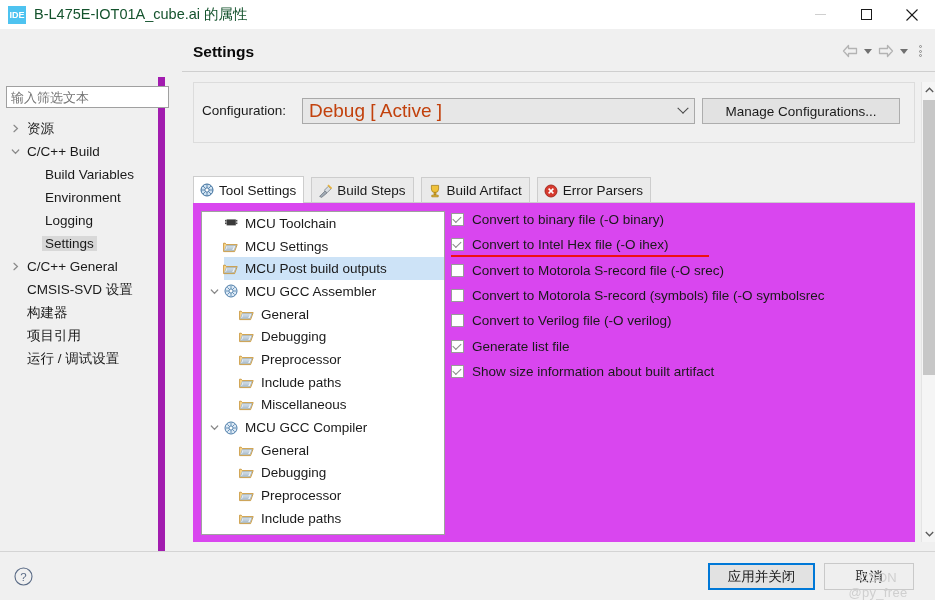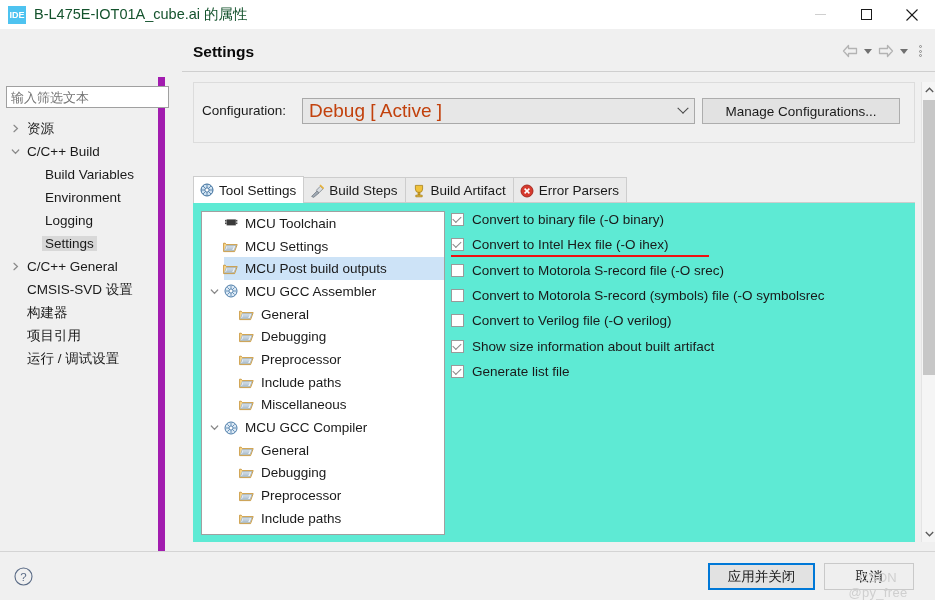--- a/index.html
+++ b/index.html
@@ -128,41 +128,41 @@
     position: absolute; left: 508px; top: 15px; width: 198px; height: 26px;
     background: #e2e2e2; border: 1px solid #adadad;
     font-size: 13.5px; color: #1a1a1a;
     display: flex; align-items: center; justify-content: center;
     white-space: nowrap;
   }
 
   
   #tabs {
     position: absolute; left: 11px; top: 147px; height: 27px;
-    display: flex; align-items: flex-end;
+    display: flex; align-items: flex-end; gap: 8px;
   }
   .tab {
     height: 26px; display: flex; align-items: center;
     padding: 0 7px 0 6px; gap: 5px;
     font-size: 13.5px; color: #1a1a1a; white-space: nowrap;
     border: 1px solid #cdcdcd; border-bottom: none;
     background: #eaeaea; margin-right: -1px;
     position: relative;
   }
   .tab.active {
     background: #ffffff; height: 27px; z-index: 3;
     border-color: #cdcdcd;
   }
   .tab-ico { width: 14px; height: 14px; flex: 0 0 14px;
              display:flex; align-items:center; justify-content:center; }
 
   
   #content-box {
     position: absolute; left: 11px; top: 173px; width: 722px; height: 340px;
-    background: #5eead4; border-top: 1px solid #cdcdcd;
+    background: #d946ef; border-top: 1px solid #cdcdcd;
   }
   #opt-tree {
     position: absolute; left: 8px; top: 8px; width: 244px; height: 324px;
     background: #ffffff; border: 1px solid #a0a0a0;
     overflow: hidden;
   }
   .ot-row {
     height: 22.7px; display: flex; align-items: center;
     font-size: 13.5px; color: #1a1a1a; white-space: nowrap;
     padding-left: 4px;
@@ -646,27 +646,27 @@
           <span>Convert to Motorola S-record (symbols) file (-O symbolsrec</span>
         </div>
         <div class="ck-row">
           <span class="ckbox"></span>
           <span>Convert to Verilog file (-O verilog)</span>
         </div>
         <div class="ck-row">
           <span class="ckbox">
             <span class="ckmark"></span>
           </span>
-          <span>Show size information about built artifact</span>
+          <span>Generate list file</span>
         </div>
         <div class="ck-row">
           <span class="ckbox">
             <span class="ckmark"></span>
           </span>
-          <span>Generate list file</span>
+          <span>Show size information about built artifact</span>
         </div>
       </div>
   </div>
 
   <div id="vscroll">
     <div class="sb-arrow" id="sb-up">
       <svg width="9" height="6" viewBox="0 0 9 6">
         <path d="M0.8 5 L4.5 1.2 L8.2 5" fill="none" stroke="#5a5a5a" stroke-width="1.3"></path>
       </svg>
     </div>

